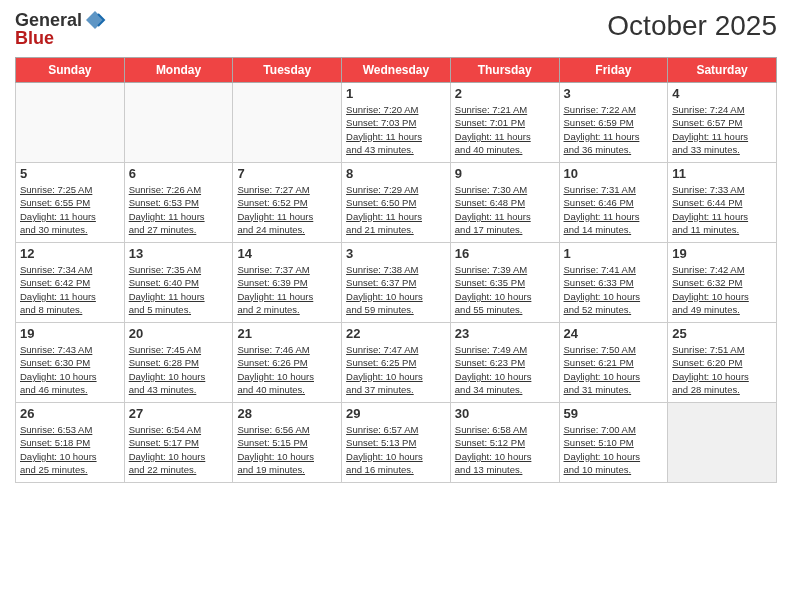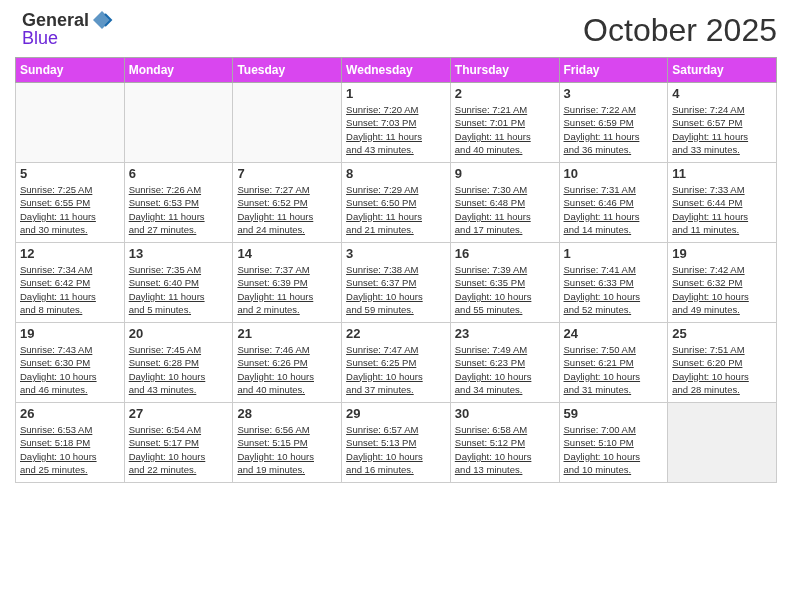--- a/index.html
+++ b/index.html
@@ -10,54 +10,53 @@
       background: #fff;
       overflow: hidden;
     }
     .container {
       width: 792px;
       padding: 10px 15px;
     }
     .header-row {
       display: flex;
       justify-content: space-between;
-      align-items: flex-end;
+      align-items: flex-start;
       margin-bottom: 8px;
-      margin-left: 7px;
     }
     .logo {
       display: flex;
       align-items: center;
     }
     .logo-general { color: #333; }
     .logo-blue { color: #1a6aad; }
     .title-block {
       text-align: right;
     }
     .calendar-title {
-      font-size: 32px;
+      font-size: 28px;
       font-weight: 300;
       color: #333;
     }
     .calendar-subtitle {
       font-size: 16px;
       color: #555;
     }
     table {
       width: 100%;
       border-collapse: collapse;
       table-layout: fixed;
     }
     th {
-      background-color: #d946ef;
+      background-color: #ef4444;
       color: white;
       font-size: 12px;
       font-weight: bold;
       padding: 5px 4px;
-      text-align: left;
+      text-align: center;
       border: 1px solid #aaa;
     }
     td {
       border: 1px solid #ccc;
       vertical-align: top;
       padding: 3px 4px;
       height: 80px;
       background: #fff;
       font-size: 10px;
       color: #333;
@@ -88,21 +87,21 @@
   <div class="header-row">
     <div class="logo">
       <div>
         <div style="display:flex;align-items:center;">
           <span class="logo-general" style="font-size:18px;font-weight:bold;">General</span>
           <svg width="22" height="22" viewBox="0 0 22 22" style="margin-left:2px;margin-top:-2px;">
             <path d="M11 2 L20 11 L11 20 L2 11 Z" fill="#1a6aad" opacity="0.7"></path>
             <path d="M14 5 L20 11 L14 17" fill="none" stroke="#1a6aad" stroke-width="2"></path>
           </svg>
         </div>
-        <div class="logo-blue" style="font-size:18px;font-weight:normal;color:#6d28d9;margin-top:-3px;">Blue</div>
+        <div class="logo-blue" style="font-size:18px;font-weight:bold;color:#b91c1c;margin-top:-3px;">Blue</div>
       </div>
     </div>
     <div class="title-block">
       <div class="calendar-title">October 2025</div>
     </div>
   </div>
 
   <table>
     <thead>
       <tr>

